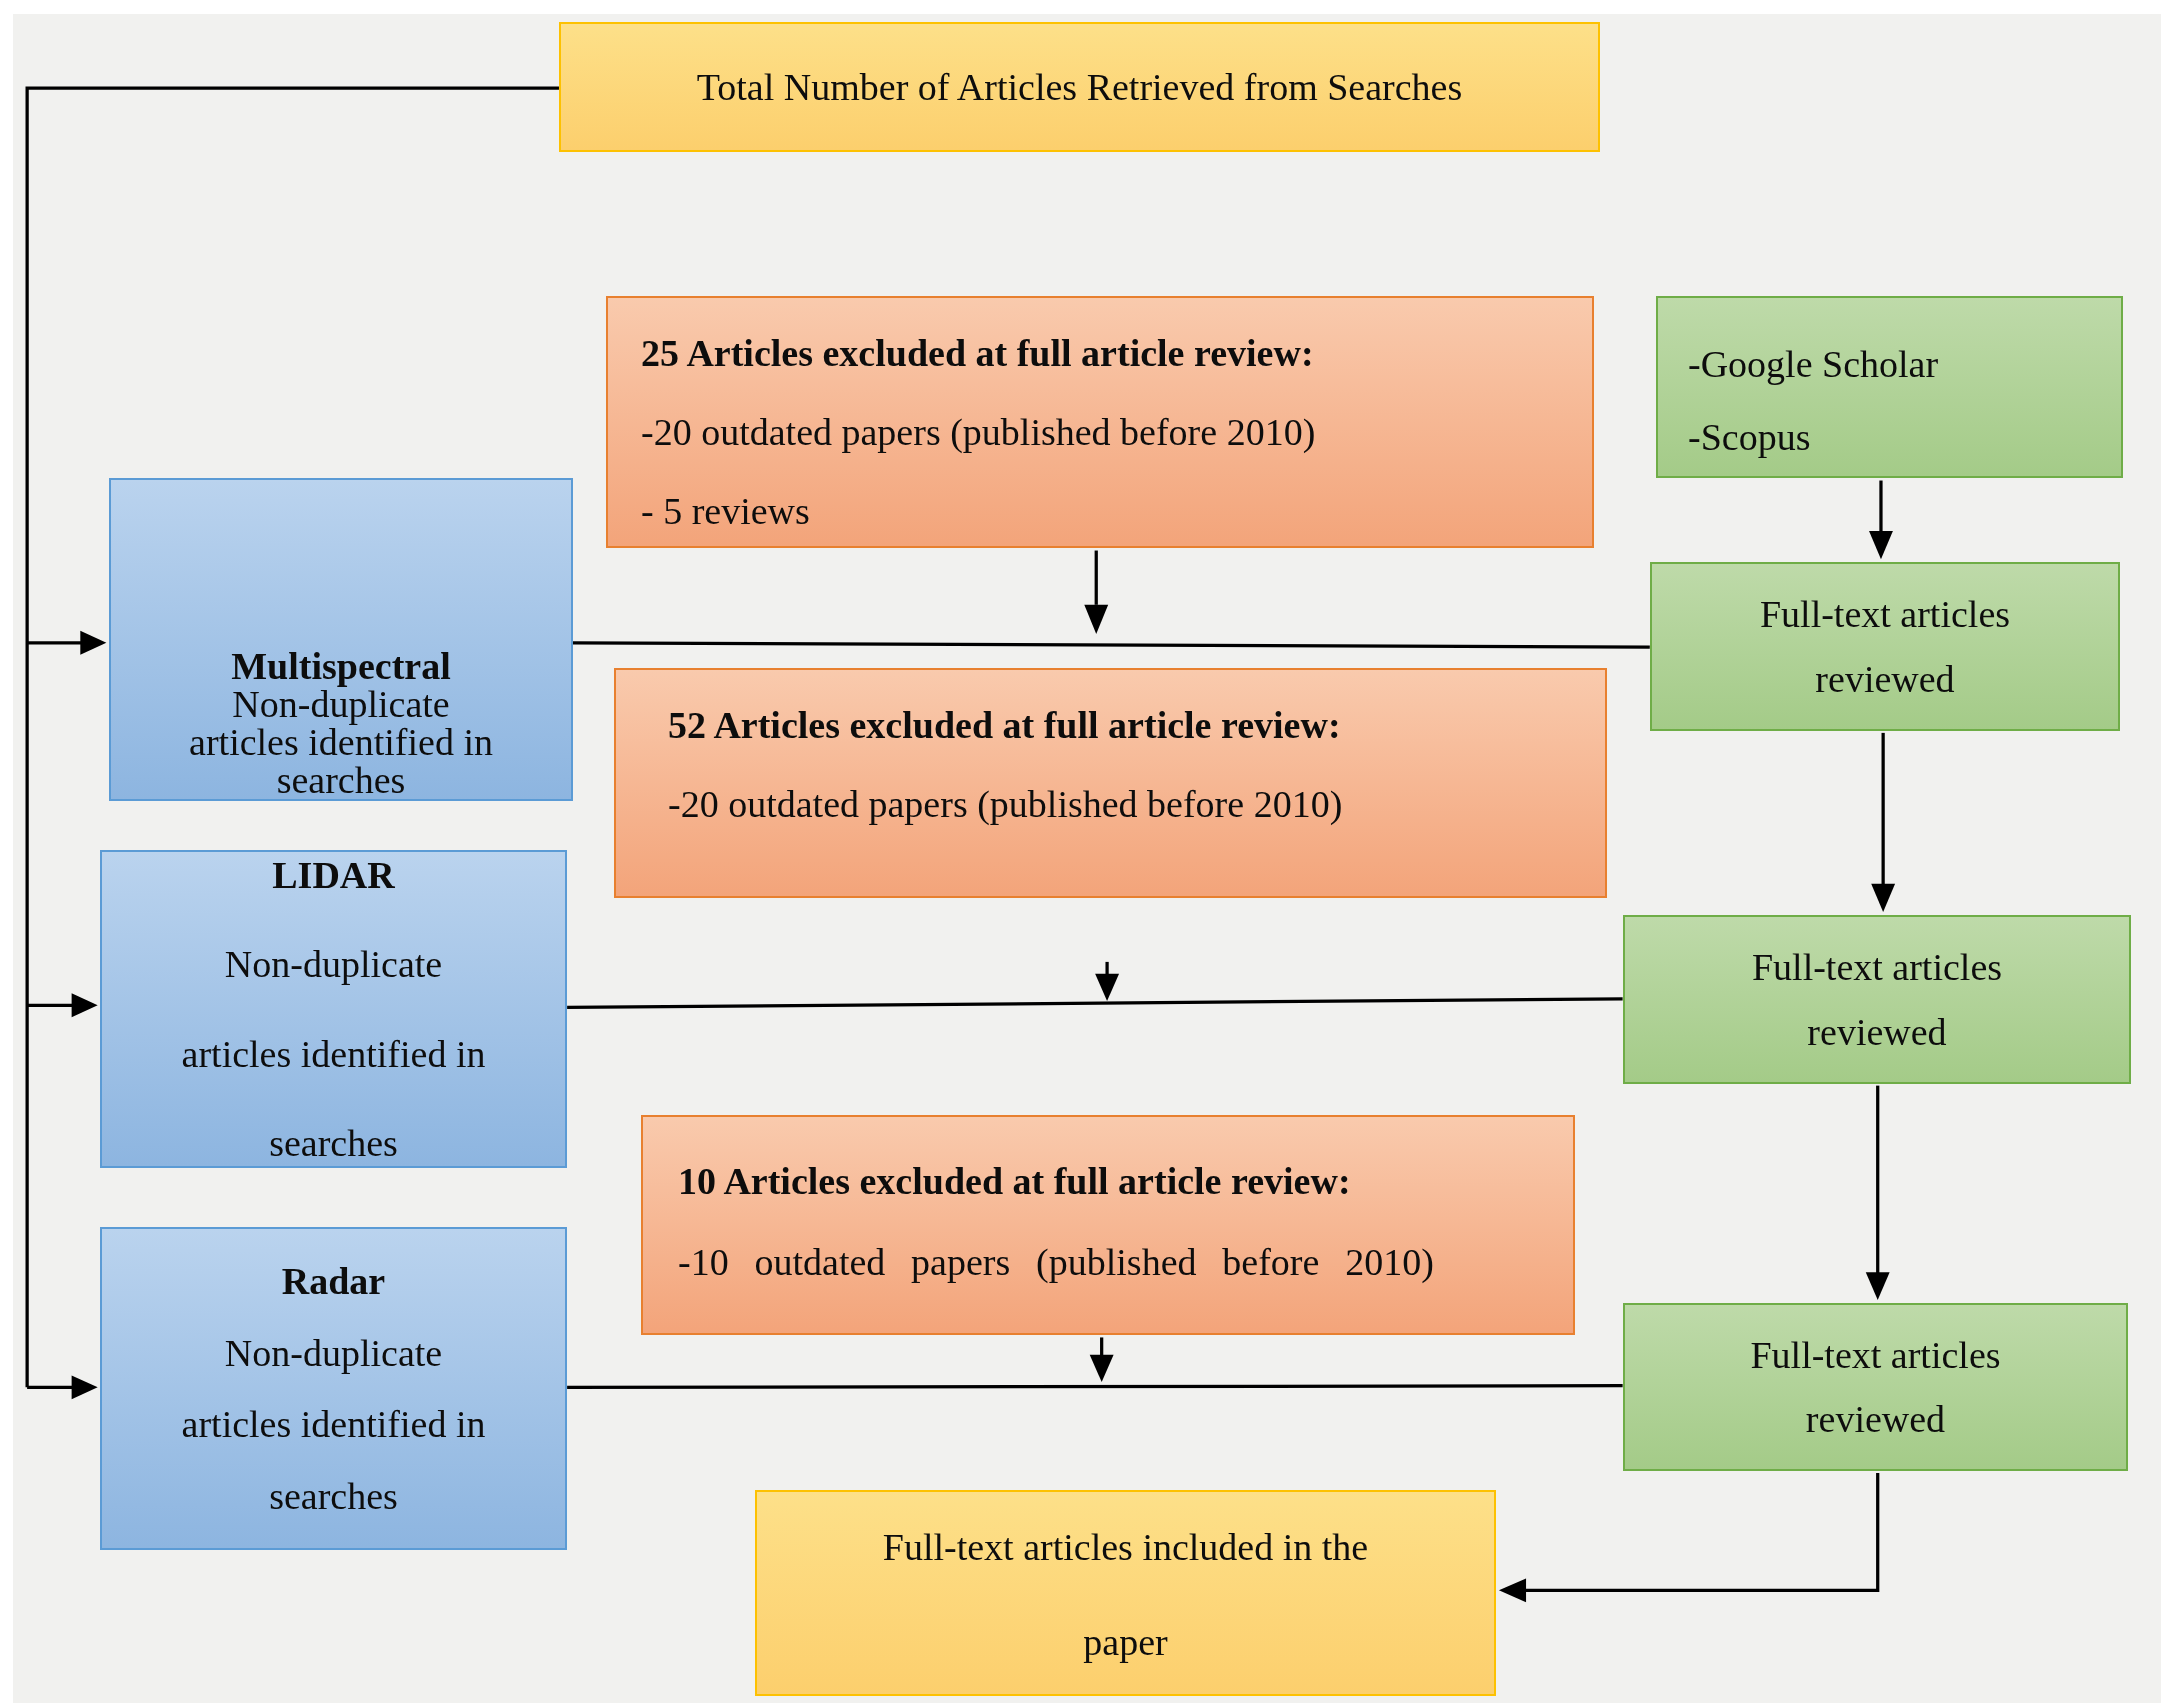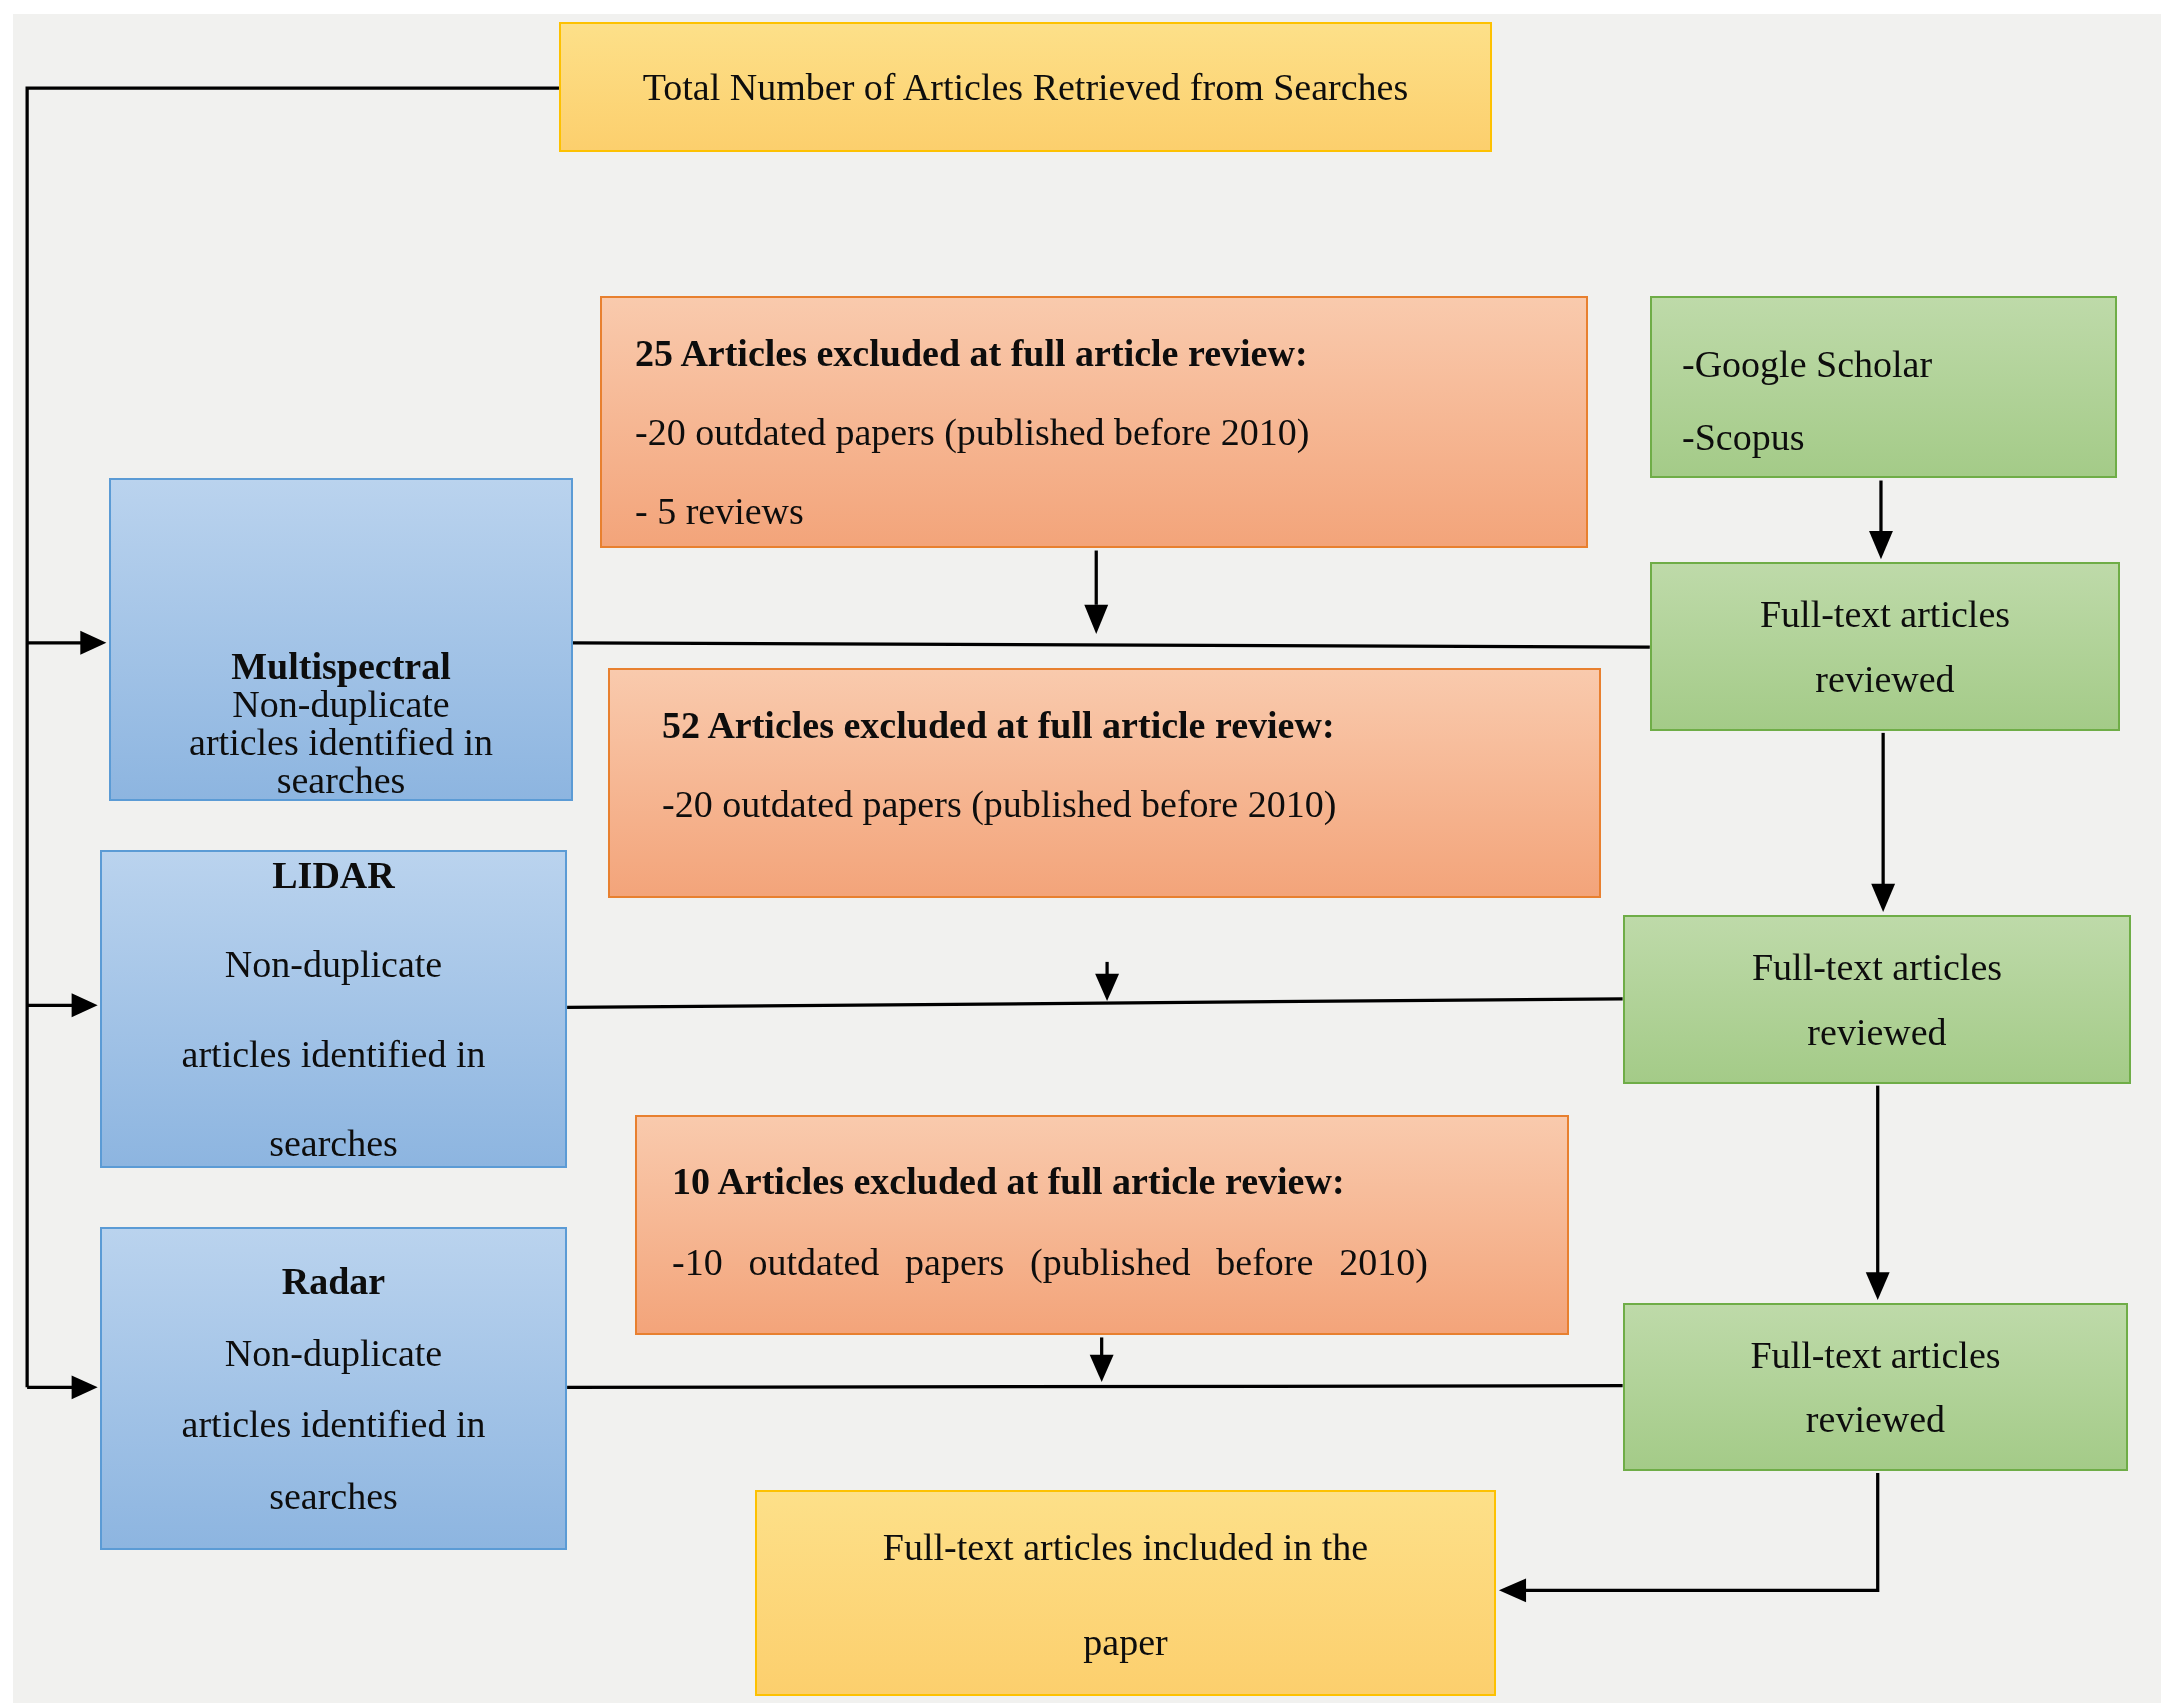--- a/index.html
+++ b/index.html
@@ -10,31 +10,31 @@
     background: #f1f1ef;
   }
   svg.connectors { position: absolute; left: 0; top: 0; width: 2161px; height: 1704px; }
   .box {
     position: absolute;
     display: flex; flex-direction: column;
     font-size: 38px; line-height: 1;
   }
   .box .bline { white-space: nowrap; }
   .center { align-items: center; text-align: center; }
-  .leftal { align-items: flex-start; text-align: left; }
+  .leftal { align-items: flex-start; text-align: left; margin-left: 6px; }
   .bold { font-weight: 700; }
 
   
   .yellow { background: linear-gradient(180deg, #fde089 0%, #fccf6d 100%); border: 2.7px solid #fdc101; }
   .orange { background: linear-gradient(180deg, #f9caad 0%, #f3a47a 100%); border: 2.7px solid #e8802f; }
   .green  { background: linear-gradient(180deg, #bedaa9 0%, #a4cb88 100%); border: 2.7px solid #6fad47; }
   .blue   { background: linear-gradient(180deg, #bad3ee 0%, #8db5e0 100%); border: 2.2px solid #5b9bd5; }
 
   
-  #box-total    { left: 559px; top: 22px;   width: 933px; height: 130px; justify-content: center; }
+  #box-total    { left: 559px; top: 22px;   width: 1041px; height: 130px; justify-content: center; }
   #box-exc-0    { left: 600px; top: 296px;  width: 988px; height: 252px; padding: 16.3px 0 0 33px; }
   #box-sources  { left: 1650px; top: 296px;  width: 467px;  height: 182px; padding: 30px 0 0 30px; }
   #box-cat-0    { left: 109px;  top: 478px;  width: 464px;  height: 323px; justify-content: flex-end; }
   #box-rev-0    { left: 1650px; top: 562px; width: 470px;  height: 169px; justify-content: space-evenly; padding: 5.4px 0; }
   #box-exc-1    { left: 608px; top: 668px; width: 993px; height: 230px; padding: 16.3px 0 0 52px; }
   #box-cat-1    { left: 100px;  top: 850px; width: 467px;  height: 318px; justify-content: space-evenly; gap: 47px; }
   #box-rev-1    { left: 1623px; top: 915px; width: 508px;  height: 169px; justify-content: space-evenly; padding: 5.4px 0; }
   #box-exc-2    { left: 635px; top: 1115px; width: 934px; height: 220px; padding: 24.4px 0 0 35px; }
   #box-cat-2    { left: 100px;  top: 1227px; width: 467px;  height: 323px; justify-content: space-evenly; }
   #box-rev-2    { left: 1623px; top: 1303px; width: 505px;  height: 168px; justify-content: space-evenly; padding: 5.4px 0; }

